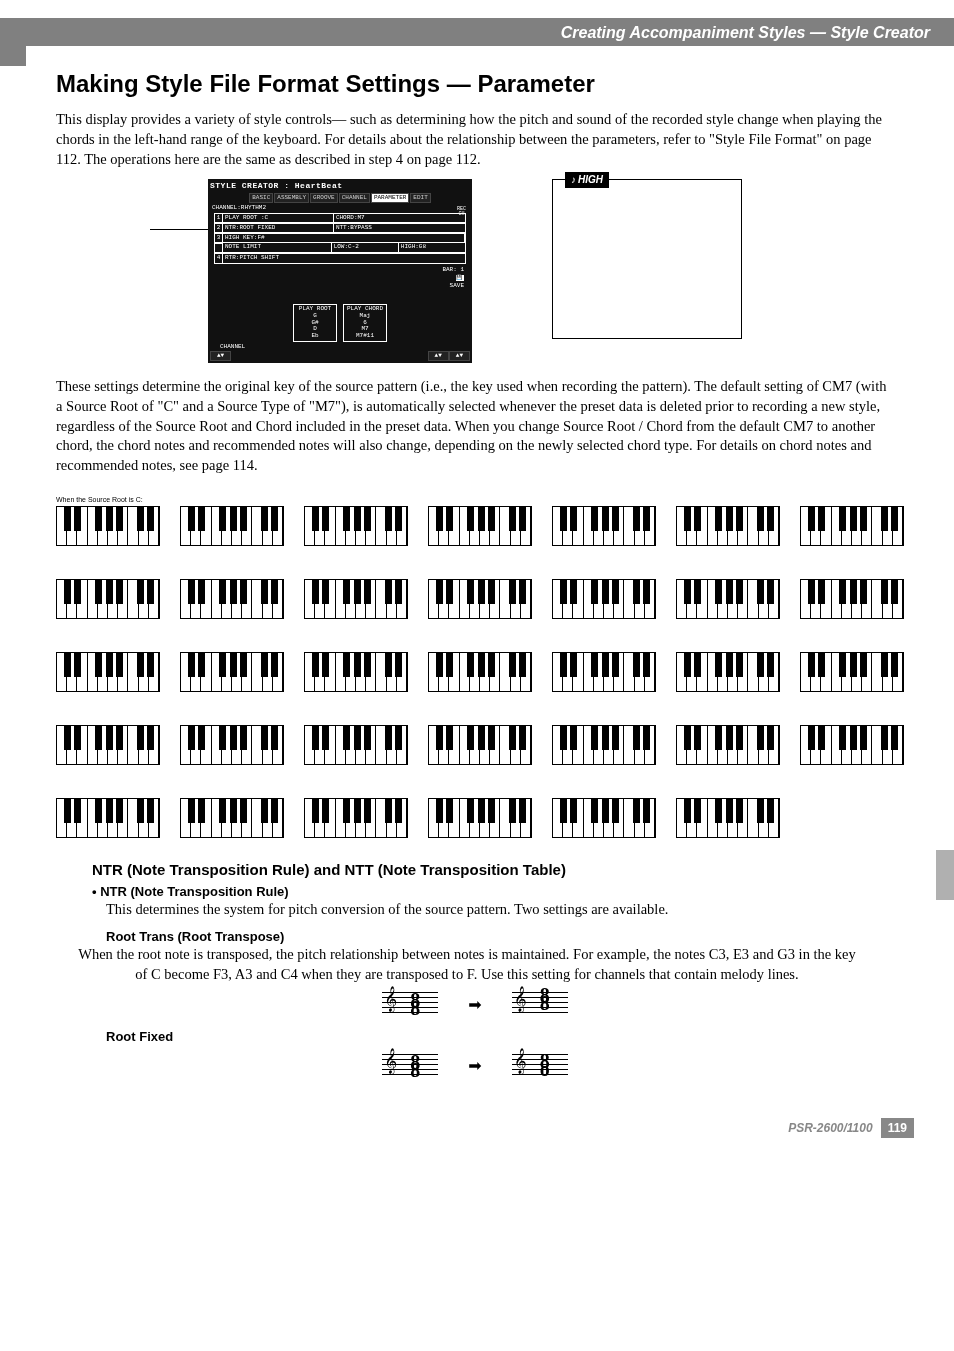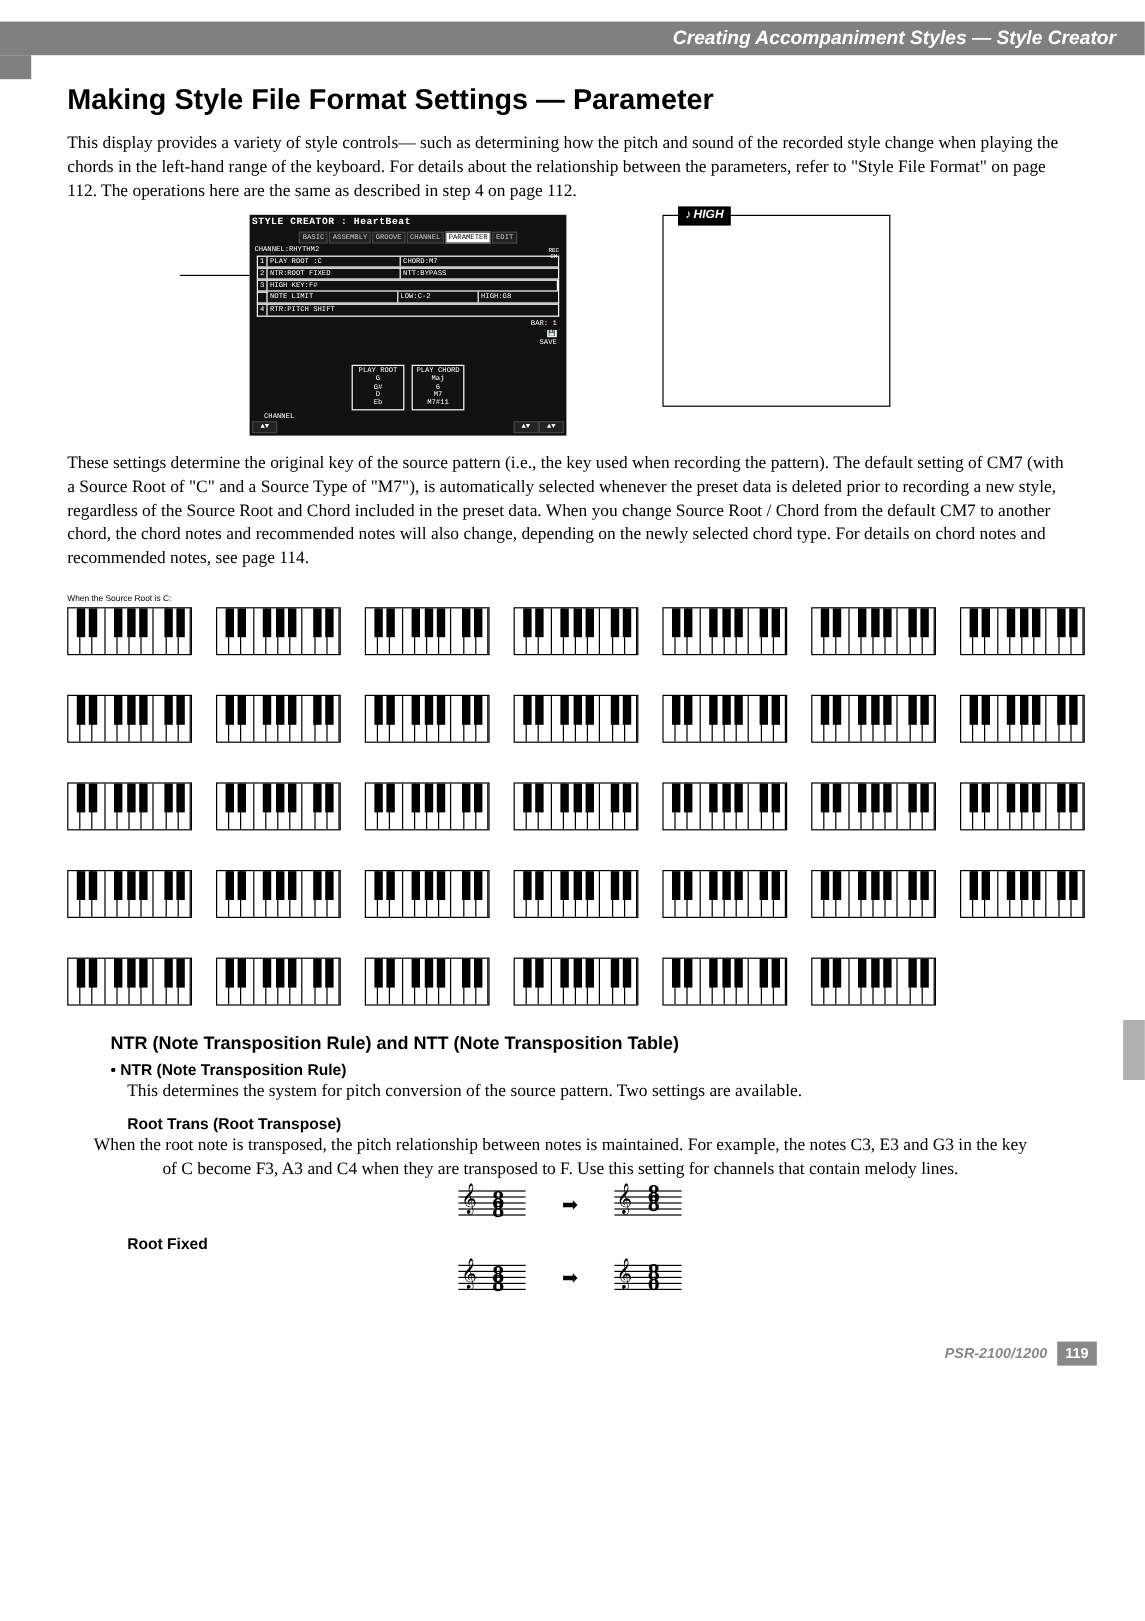--- a/index.html
+++ b/index.html
@@ -1214,15 +1214,15 @@
         <div class="line l5"></div>
       <div class="clef">𝄞</div>
       <div class="chord" style="top:7px">8<br>o</div>
     </div>
   </div>
 </div>
 
 <div class="side-tab-gray" style="top:850px"></div>
 
 <div class="footer-bar-page">
-  <span class="model">PSR-2100/1200</span>
+  <span class="model">PSR-2600/1100</span>
   <span class="pnum">119</span>
 </div>
 
 </body></html>

